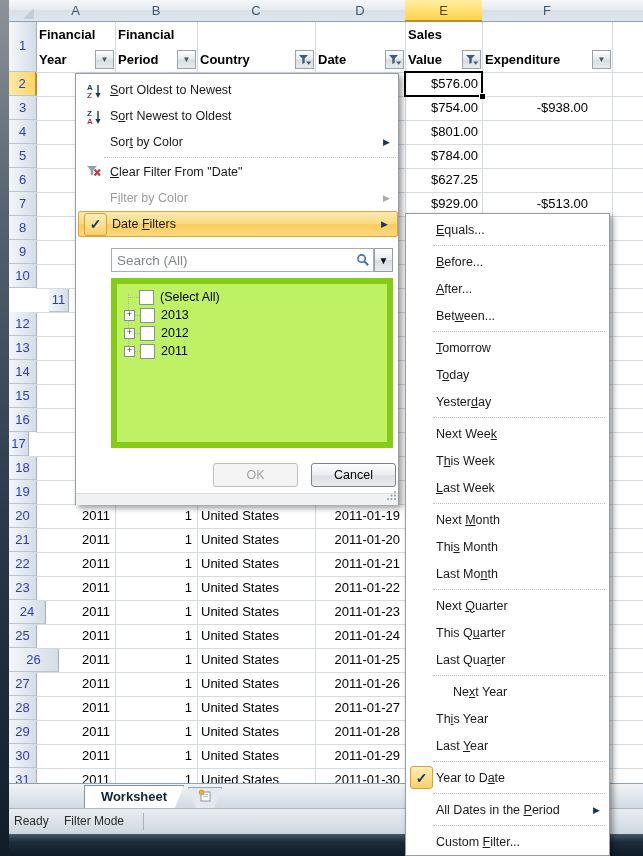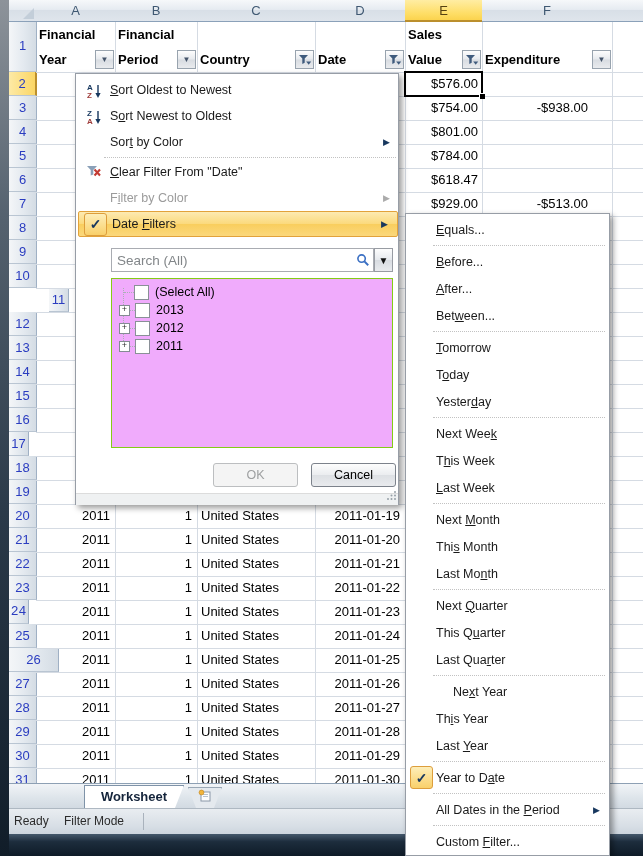--- a/index.html
+++ b/index.html
@@ -43,21 +43,21 @@
          background:linear-gradient(180deg,#fdeeb9 0%,#f9d06a 100%);
          color:#17375e;font-weight:bold;font-size:14px;display:flex;align-items:center;justify-content:center;}
   .msep{border-top:1px dotted #c2c2c2;}
   .search-wrap{border:1px solid #a9acb2;background:#fff;display:flex;align-items:center;}
   .search-wrap input{border:none;outline:none;flex:1;font-family:"Liberation Sans",sans-serif;
          font-size:13.5px;color:#444;padding:0 0 0 5px;background:transparent;}
   .search-wrap input::placeholder{color:#828689;opacity:1;}
   .ddbtn{background:linear-gradient(180deg,#fdfdfd 0%,#e7eaee 48%,#d8dce1 52%,#e9ebee 100%);
          border:1px solid #989ca3;display:flex;align-items:center;justify-content:center;
          font-size:10px;color:#111;}
-  .listbox{border:1px solid #84cc16;background:#f0abfc;}
+  .listbox{border:6px solid #84cc16;background:#bef264;}
   .treerow{display:flex;align-items:center;font-size:12.5px;color:#000;}
   .plusbox{width:9px;height:9px;border:1px solid #848b93;background:#fff;color:#333;
          font-size:9px;line-height:7px;text-align:center;flex:none;}
   .chk{width:13px;height:13px;border:1px solid #8a9097;background:#fff;flex:none;}
   .dotline{border-left:1px dotted #aab0b6;}
   .dothline{border-top:1px dotted #aab0b6;}
   .btn{font-family:"Liberation Sans",sans-serif;font-size:12.5px;border-radius:3px;cursor:pointer;}
   .btn.ok{background:#f4f4f4;border:1px solid #bcbec0;color:#9d9fa0;}
   .btn.cancel{background:linear-gradient(180deg,#fdfdfd 0%,#ebedf0 48%,#dde0e4 52%,#e9ebee 100%);
          border:1px solid #7c828b;color:#000;}
@@ -108,21 +108,21 @@
       <div class="rowhdr abs" style="left: 9px; top: 360px; width: 28px; height: 24px;">14</div>
       <div class="rowhdr abs" style="left: 9px; top: 384px; width: 28px; height: 24px;">15</div>
       <div class="rowhdr abs" style="left: 9px; top: 408px; width: 28px; height: 24px;">16</div>
       <div class="rowhdr abs" style="left: 9px; top: 432px; width: 20px; height: 24px;">17</div>
       <div class="rowhdr abs" style="left: 9px; top: 456px; width: 28px; height: 24px;">18</div>
       <div class="rowhdr abs" style="left: 9px; top: 480px; width: 28px; height: 24px;">19</div>
       <div class="rowhdr abs" style="left: 9px; top: 504px; width: 28px; height: 24px;">20</div>
       <div class="rowhdr abs" style="left: 9px; top: 528px; width: 28px; height: 24px;">21</div>
       <div class="rowhdr abs" style="left: 9px; top: 552px; width: 28px; height: 24px;">22</div>
       <div class="rowhdr abs" style="left: 9px; top: 576px; width: 28px; height: 24px;">23</div>
-      <div class="rowhdr abs" style="left: 9px; top: 600px; width: 20px; height: 24px; font-family: Liberation Mono, monospace;">24</div>
+      <div class="rowhdr abs" style="left: 9px; top: 600px; width: 37px; height: 24px;">24</div>
       <div class="rowhdr abs" style="left: 9px; top: 624px; width: 28px; height: 24px;">25</div>
       <div class="rowhdr abs" style="left: 9px; top: 648px; width: 50px; height: 24px;">26</div>
       <div class="rowhdr abs" style="left: 9px; top: 672px; width: 28px; height: 24px;">27</div>
       <div class="rowhdr abs" style="left: 9px; top: 696px; width: 28px; height: 24px;">28</div>
       <div class="rowhdr abs" style="left: 9px; top: 720px; width: 28px; height: 24px;">29</div>
       <div class="rowhdr abs" style="left: 9px; top: 744px; width: 28px; height: 24px;">30</div>
       <div class="rowhdr abs" style="left: 9px; top: 768px; width: 28px; height: 24px;">31</div>
       <div class="gridline-v abs" style="left: 115px; top: 22px; width: 1px; height: 761px;"></div>
       <div class="gridline-v abs" style="left: 197px; top: 22px; width: 1px; height: 761px;"></div>
       <div class="gridline-v abs" style="left: 315px; top: 22px; width: 1px; height: 761px;"></div>
@@ -199,21 +199,21 @@
       </div>
       <div class="hdrtext abs" style="left: 485px; top: 49px; width: 124px; height: 22px;">Expenditure</div>
       <div class="fbtn abs" style="left: 592px; top: 50px; width: 19px; height: 19px;">
         <span class="dd" style="font-size: 8px;">▼</span>
       </div>
       <div class="cell num abs" style="left: 407px; top: 72px; width: 71px; height: 24px;">$576.00</div>
       <div class="cell num abs" style="left: 407px; top: 96px; width: 71px; height: 24px;">$754.00</div>
       <div class="cell num abs" style="left: 484px; top: 96px; width: 104px; height: 24px;">-$938.00</div>
       <div class="cell num abs" style="left: 407px; top: 120px; width: 71px; height: 24px;">$801.00</div>
       <div class="cell num abs" style="left: 407px; top: 144px; width: 71px; height: 24px;">$784.00</div>
-      <div class="cell num abs" style="left: 407px; top: 168px; width: 71px; height: 24px;">$618.47</div>
+      <div class="cell num abs" style="left: 407px; top: 168px; width: 71px; height: 24px;">$627.25</div>
       <div class="cell num abs" style="left: 407px; top: 192px; width: 71px; height: 24px;">$929.00</div>
       <div class="cell num abs" style="left: 484px; top: 192px; width: 104px; height: 24px; padding-left: 32px;">-$513.00</div>
       <div class="cell num abs" style="left: 38px; top: 504px; width: 72px; height: 24px;">2011</div>
       <div class="cell num abs" style="left: 117px; top: 504px; width: 75px; height: 24px;">1</div>
       <div class="cell abs" style="left: 201px; top: 504px; width: 110px; height: 24px;">United States</div>
       <div class="cell num abs" style="left: 317px; top: 504px; width: 83px; height: 24px;">2011-01-19</div>
       <div class="cell num abs" style="left: 38px; top: 528px; width: 72px; height: 24px;">2011</div>
       <div class="cell num abs" style="left: 117px; top: 528px; width: 75px; height: 24px;">1</div>
       <div class="cell abs" style="left: 201px; top: 528px; width: 110px; height: 24px;">United States</div>
       <div class="cell num abs" style="left: 317px; top: 528px; width: 83px; height: 24px;">2011-01-20</div>

